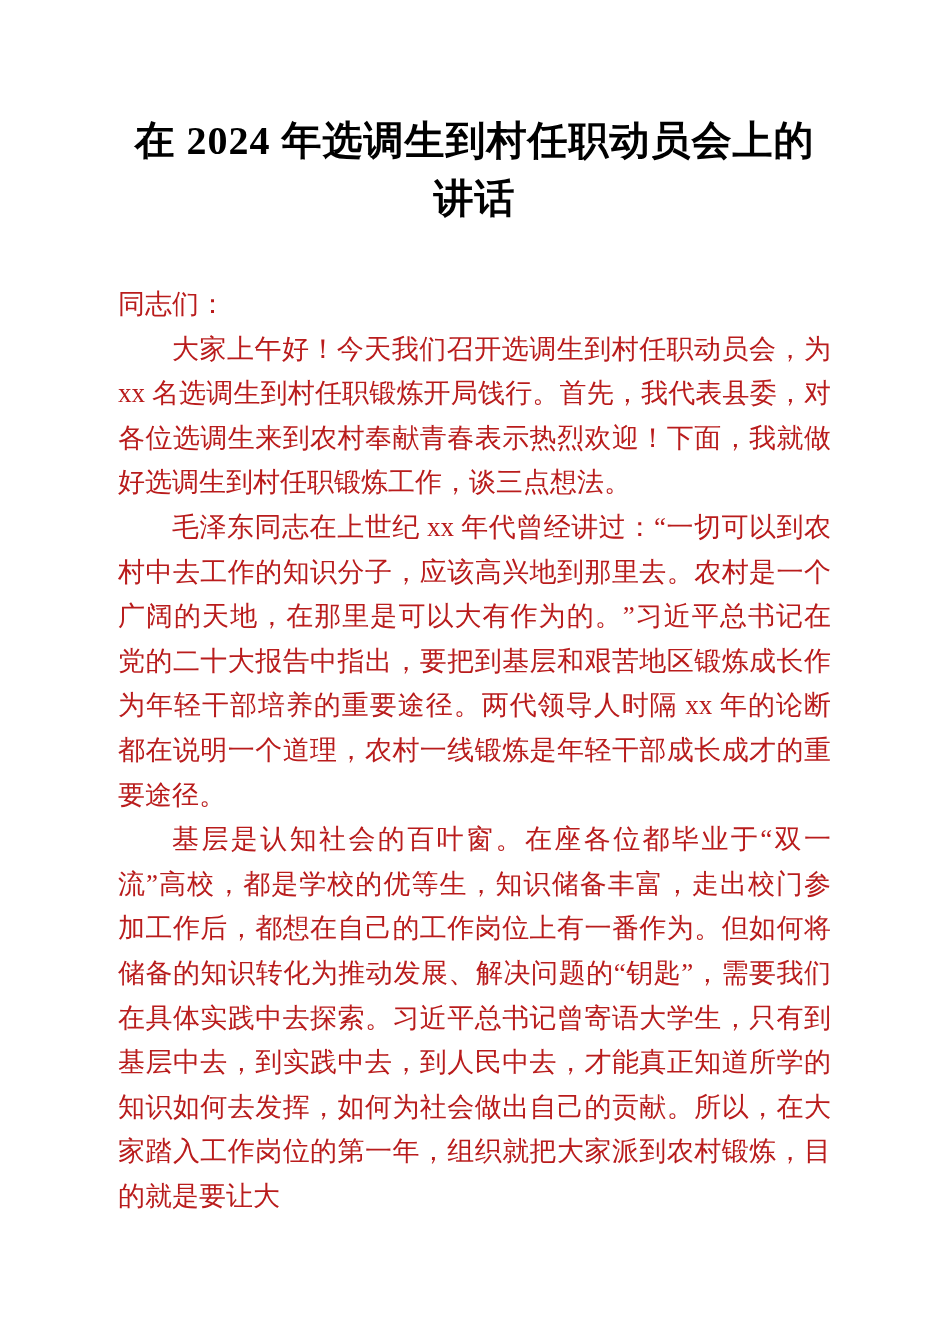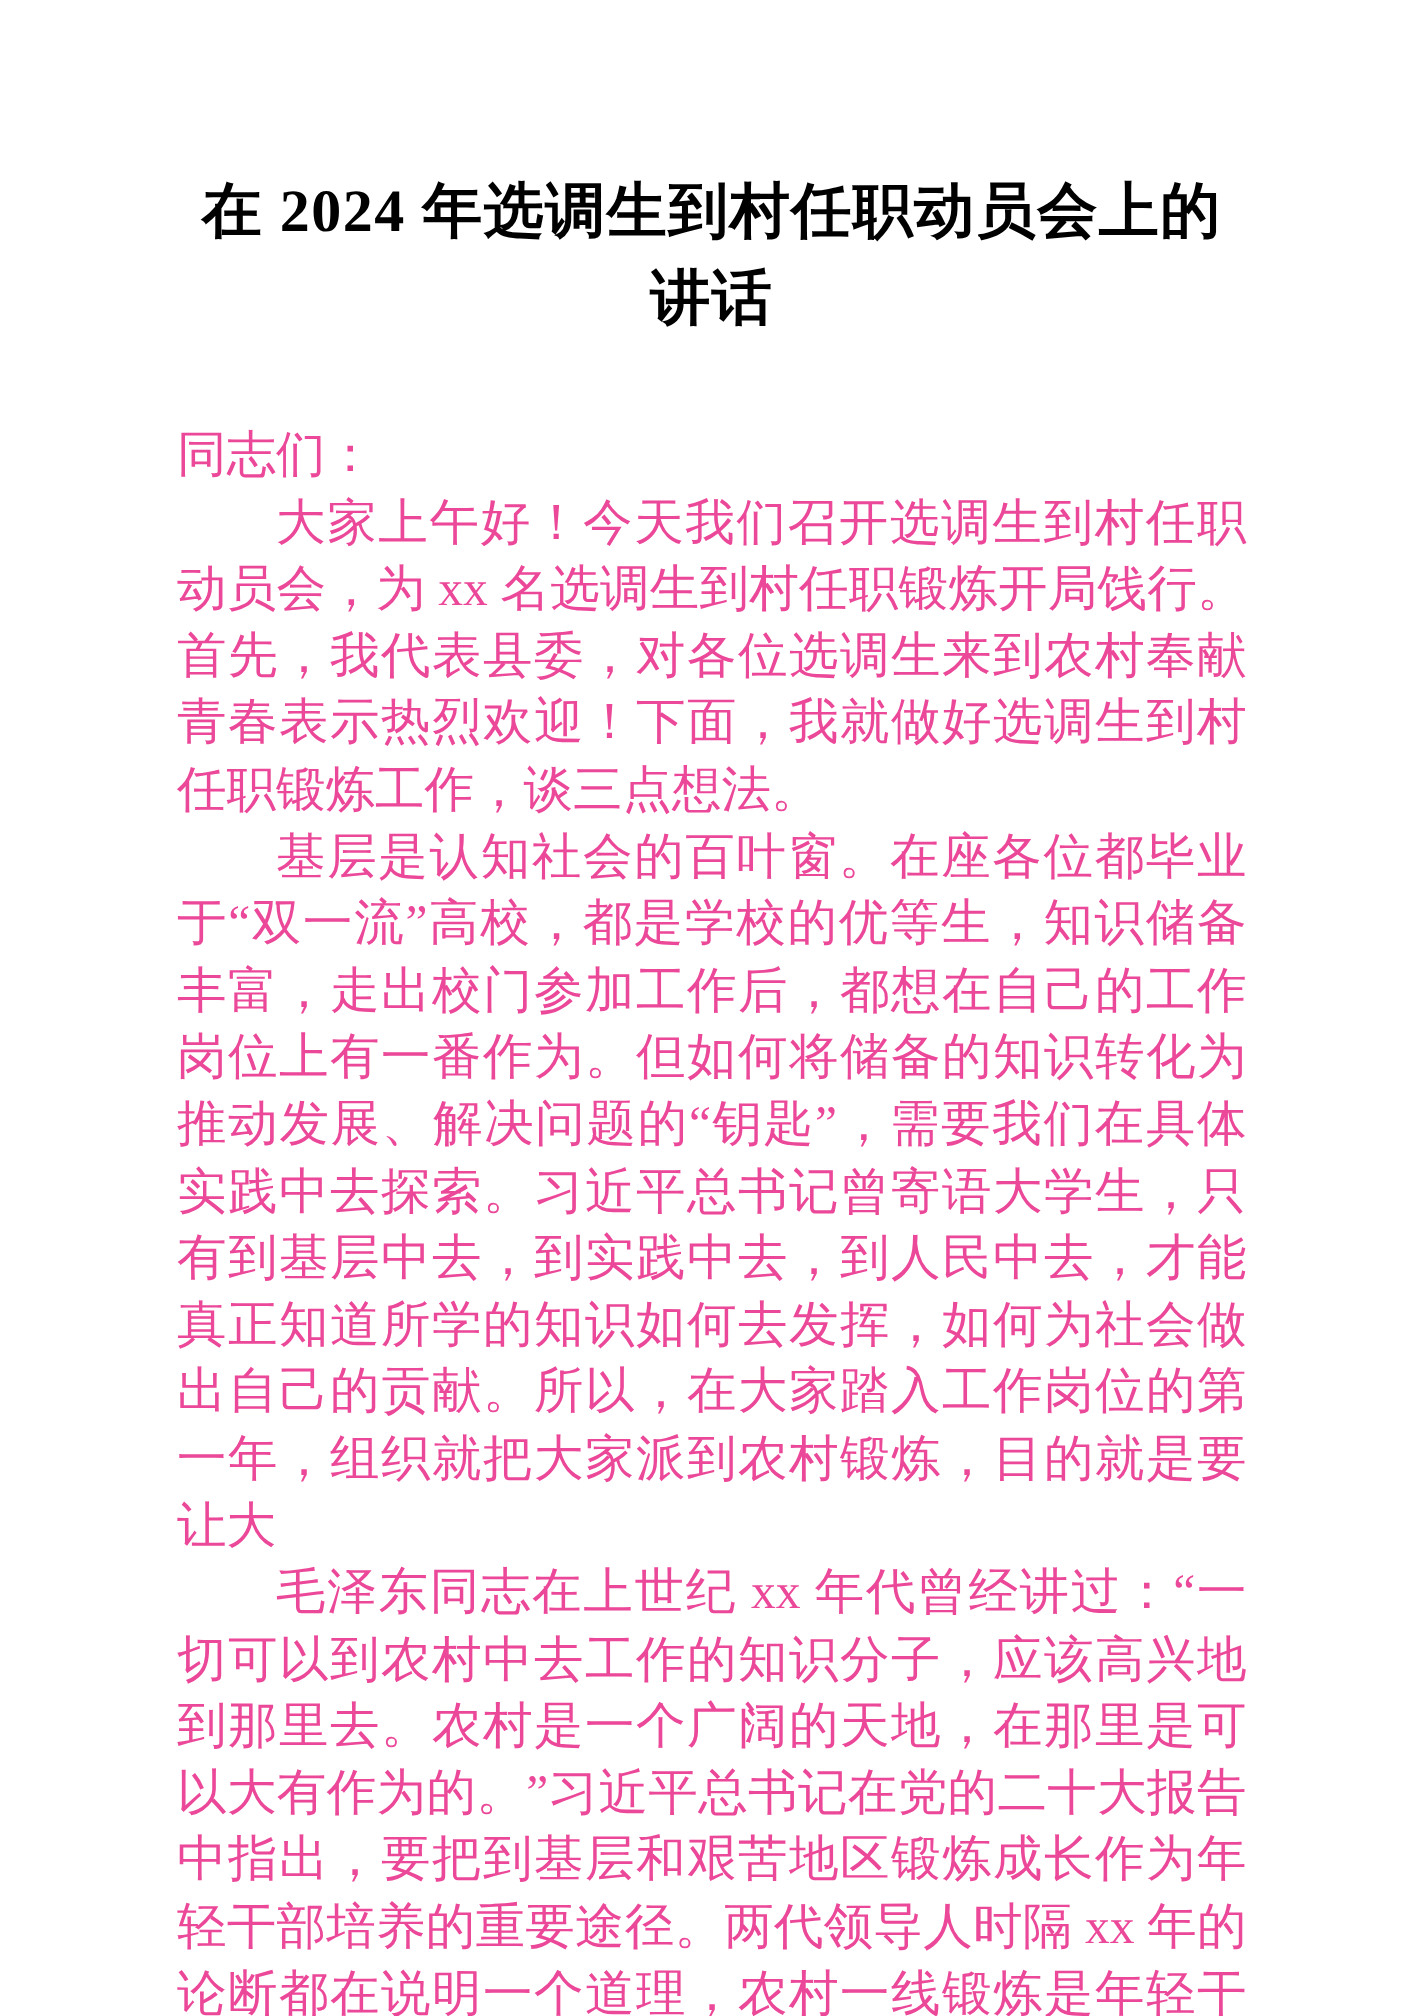--- a/index.html
+++ b/index.html
@@ -26,24 +26,24 @@
     font-family: "Liberation Serif", serif;
     font-size: 40px;
     font-weight: 700;
     line-height: 58px;
     text-align: center;
     letter-spacing: 1px;
     color: #000000;
   }
   .doc-body p {
     margin: 0;
-    font-size: 33px;
+    font-size: 27px;
     line-height: 44.6px;
     text-align: justify;
-    color: #ec4899;
+    color: #b91c1c;
   }
   .doc-body p.indent {
     text-indent: 2em;
   }
   .section-heading {
     margin: 0;
     font-family: "Liberation Sans", sans-serif;
     font-weight: 700;
     font-size: 27px;
     line-height: 44.6px;
@@ -57,17 +57,17 @@
 
 <div class="page">
   <h1 class="doc-title">在 2024 年选调生到村任职动员会上的讲话</h1>
 
   <div class="doc-body">
     <p>同志们：</p>
 
     <p class="indent">大家上午好！今天我们召开选调生到村任职动员会，为 xx 名选调生到村任职锻炼开局饯行。首先，我代表县委，对各位选调生来到农村奉献青春表示热烈欢迎！下面，我就做好选调生到村任职锻炼工作，谈三点想法。</p>
 
 
+    <p class="indent">毛泽东同志在上世纪 xx 年代曾经讲过：“一切可以到农村中去工作的知识分子，应该高兴地到那里去。农村是一个广阔的天地，在那里是可以大有作为的。”习近平总书记在党的二十大报告中指出，要把到基层和艰苦地区锻炼成长作为年轻干部培养的重要途径。两代领导人时隔 xx 年的论断都在说明一个道理，农村一线锻炼是年轻干部成长成才的重要途径。</p>
+
     <p class="indent">基层是认知社会的百叶窗。在座各位都毕业于“双一流”高校，都是学校的优等生，知识储备丰富，走出校门参加工作后，都想在自己的工作岗位上有一番作为。但如何将储备的知识转化为推动发展、解决问题的“钥匙”，需要我们在具体实践中去探索。习近平总书记曾寄语大学生，只有到基层中去，到实践中去，到人民中去，才能真正知道所学的知识如何去发挥，如何为社会做出自己的贡献。所以，在大家踏入工作岗位的第一年，组织就把大家派到农村锻炼，目的就是要让大</p>
-
-    <p class="indent">毛泽东同志在上世纪 xx 年代曾经讲过：“一切可以到农村中去工作的知识分子，应该高兴地到那里去。农村是一个广阔的天地，在那里是可以大有作为的。”习近平总书记在党的二十大报告中指出，要把到基层和艰苦地区锻炼成长作为年轻干部培养的重要途径。两代领导人时隔 xx 年的论断都在说明一个道理，农村一线锻炼是年轻干部成长成才的重要途径。</p>
   </div>
 </div>
 
 </body></html>

